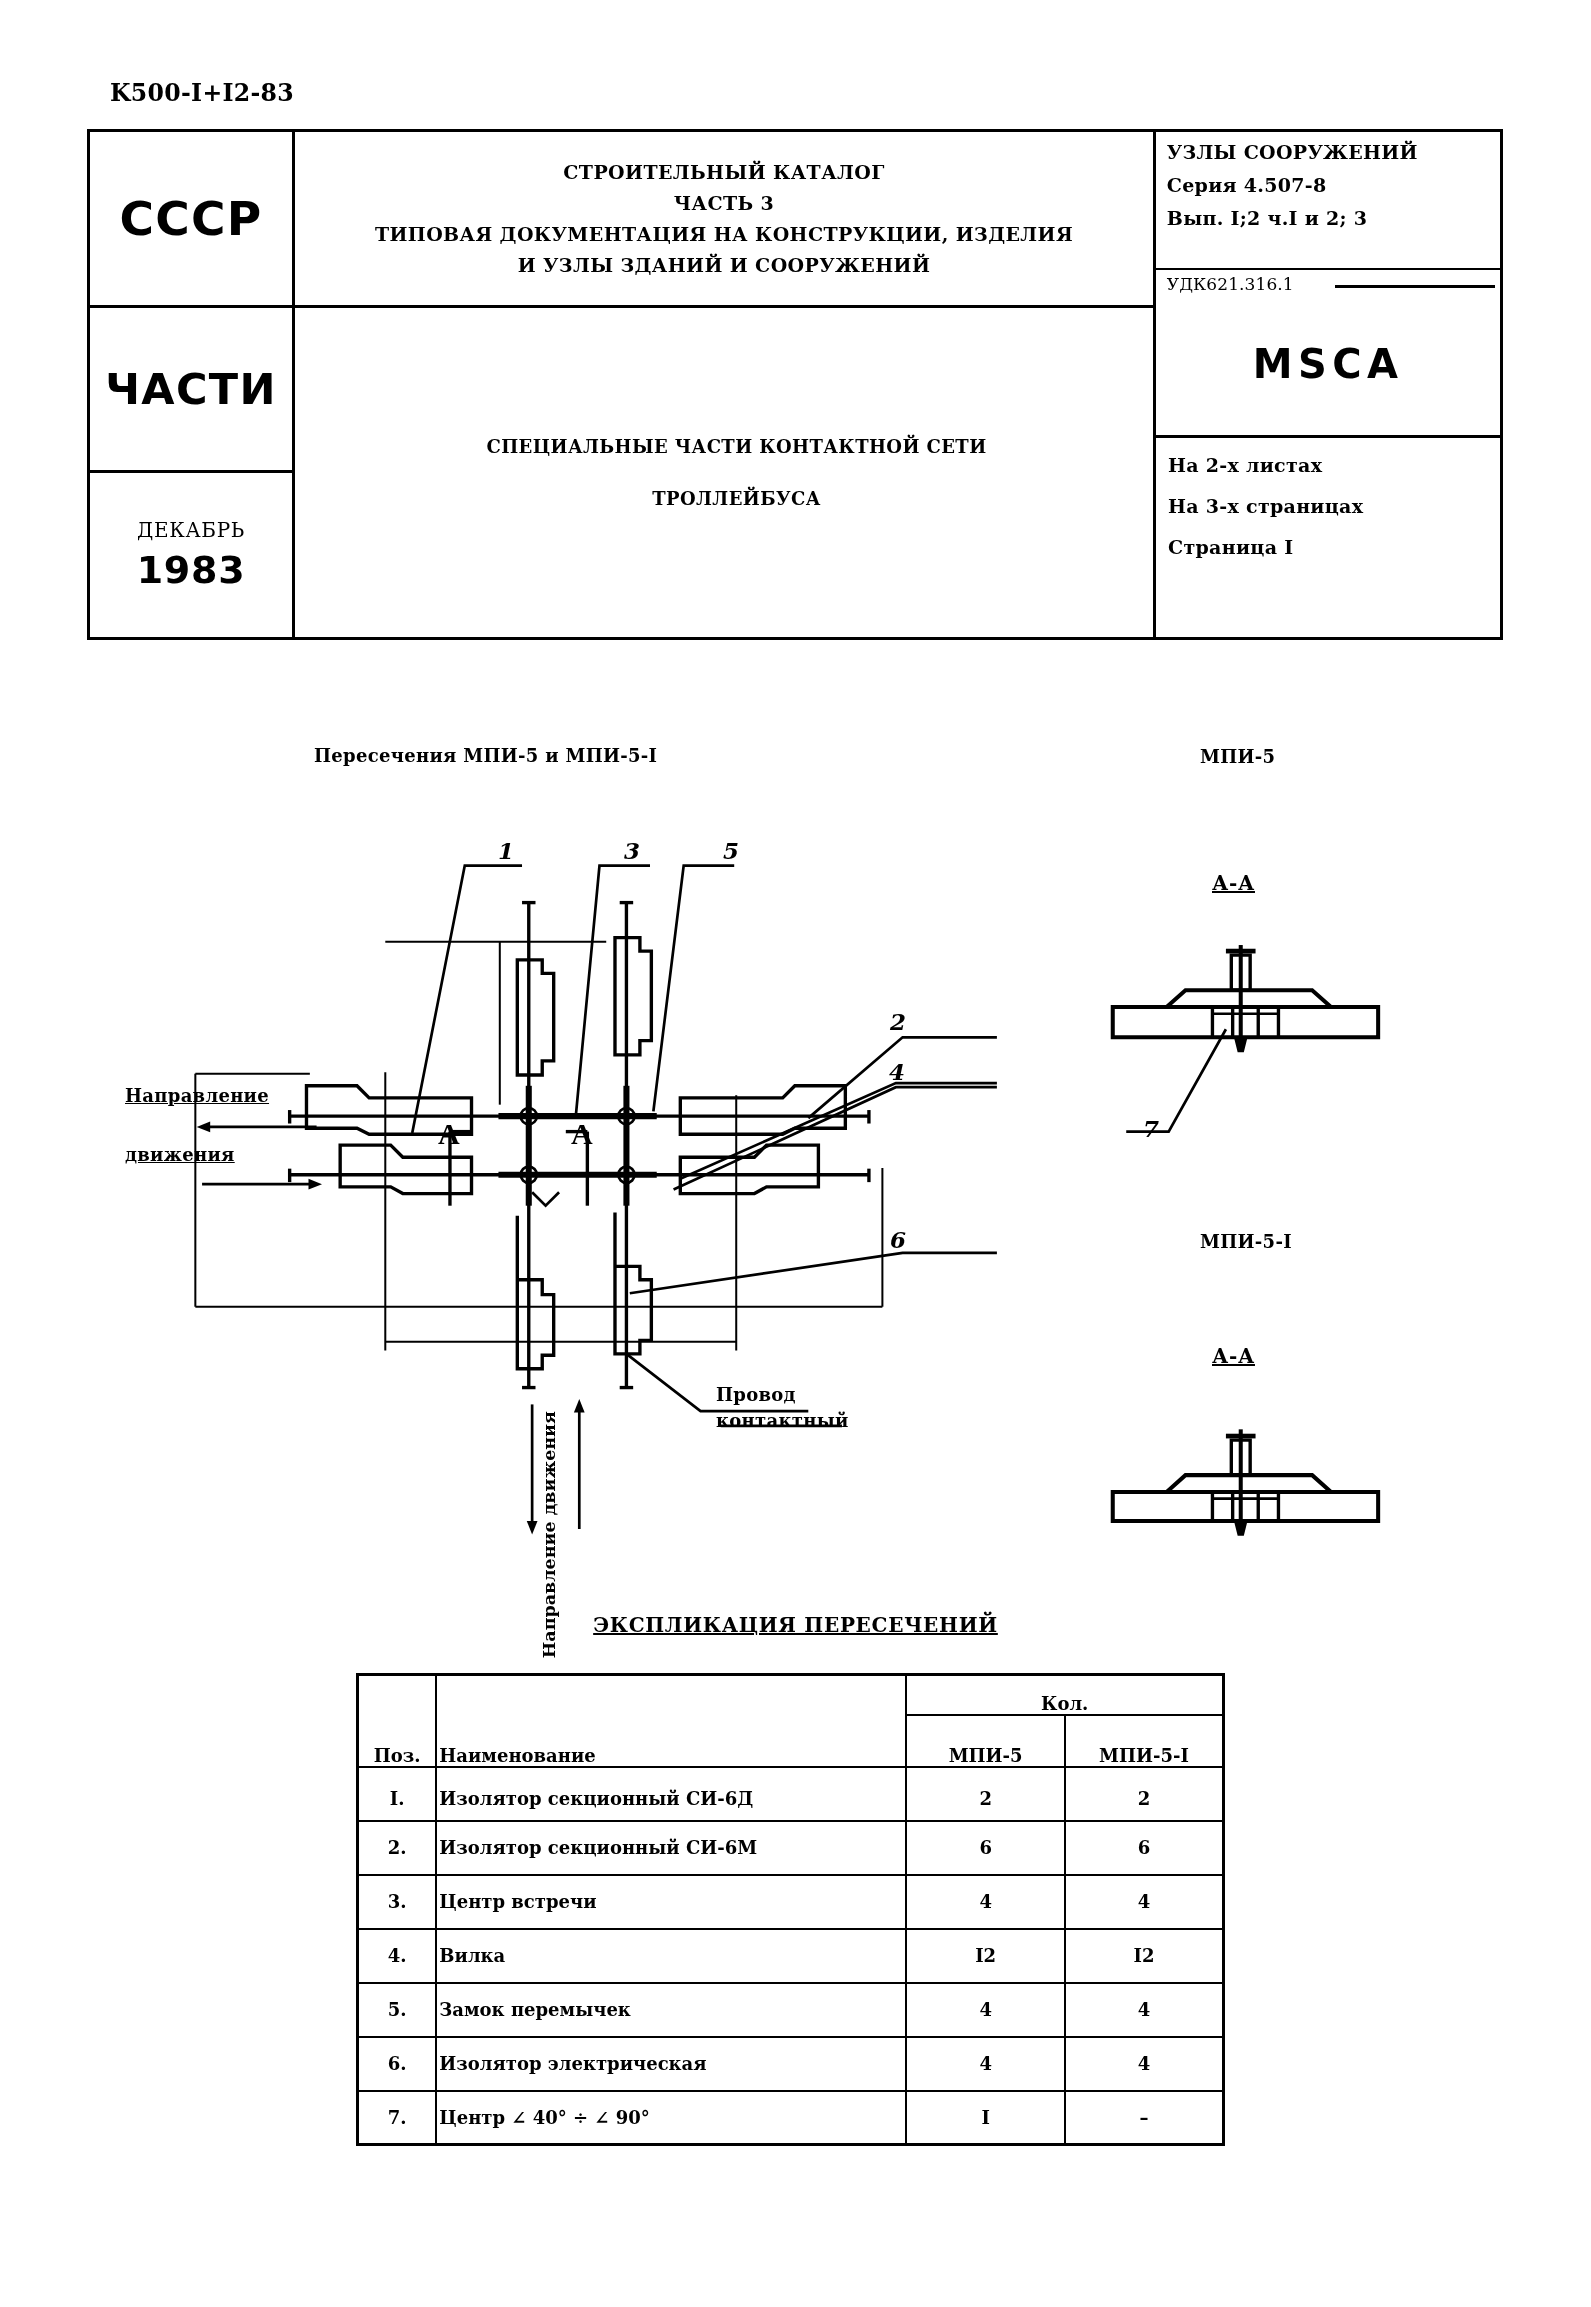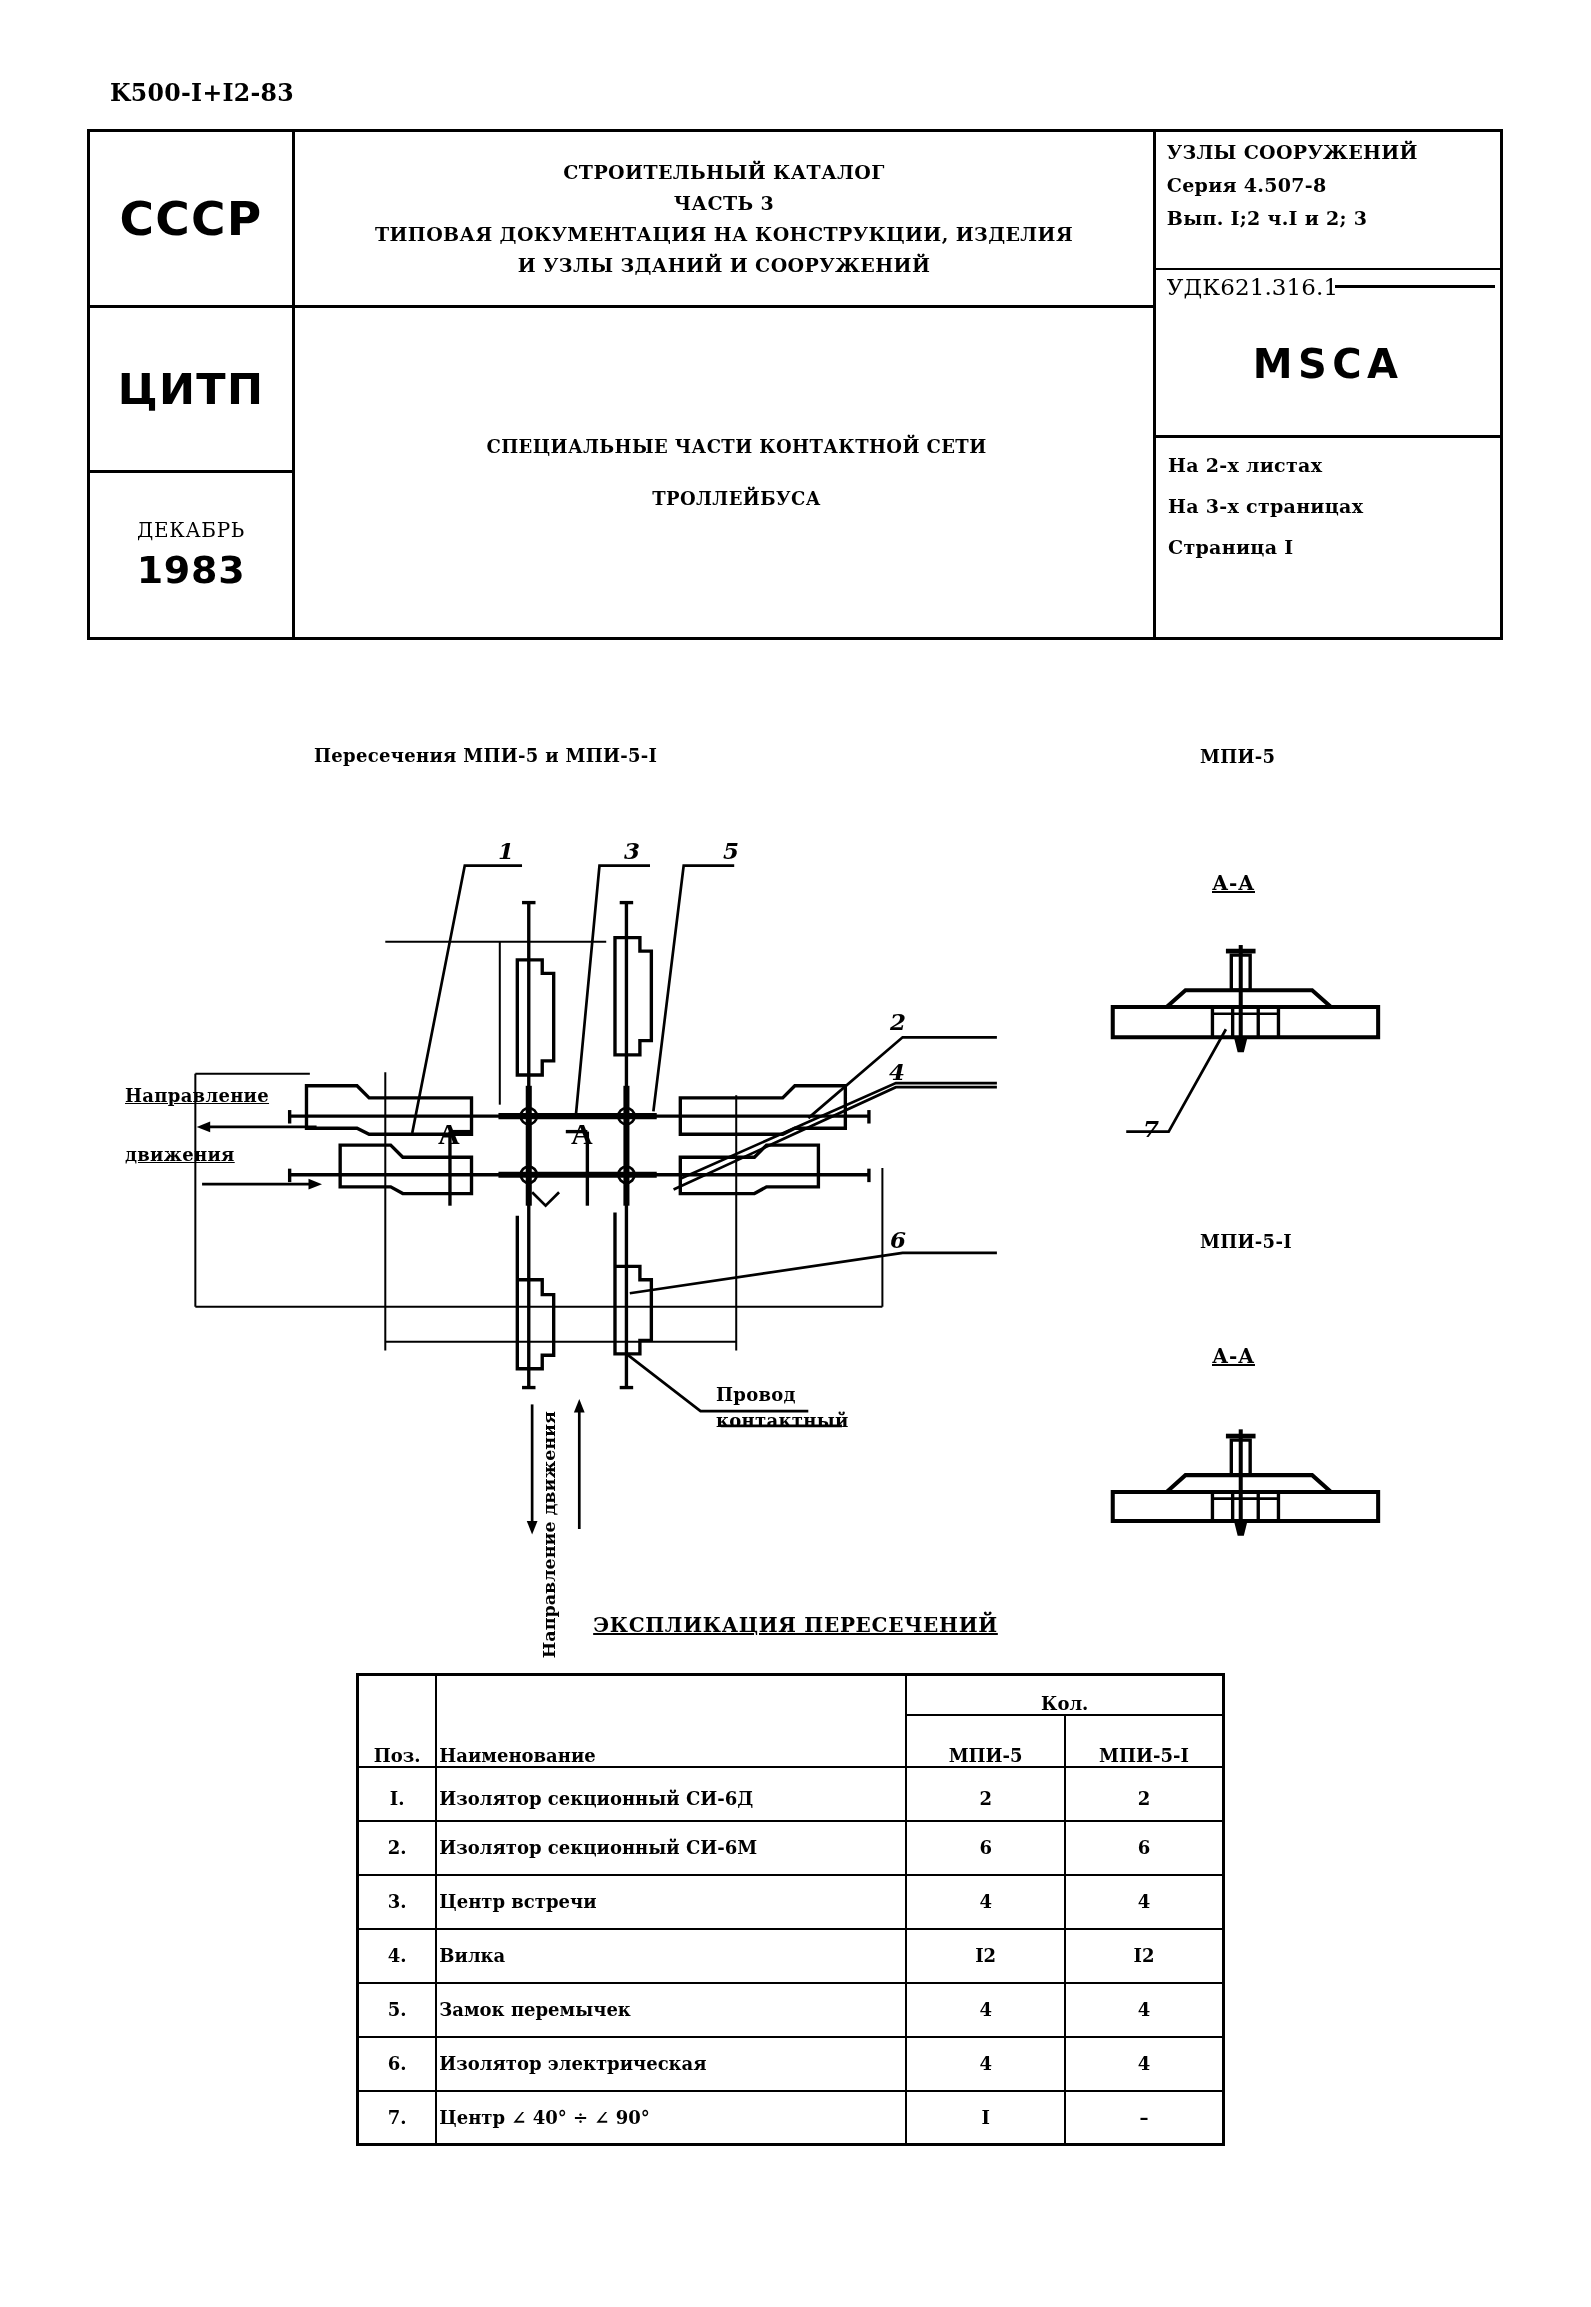--- a/index.html
+++ b/index.html
@@ -91,21 +91,21 @@
     font-weight:bold; font-size:19px; letter-spacing:0.3px;
     white-space:nowrap;
   }
   .cell-udk {
     height:168px; border-bottom:3.4px solid #000;
     position:relative;
   }
   #udk-text {
     position:absolute; left:10.8px; top:4px;
     font-family:"DejaVu Serif", serif;
-    font-size:23px; letter-spacing:0.1px;
+    font-size:17px; letter-spacing:0.1px;
   }
   #udk-rule {
     position:absolute; left:179px; top:15px; right:5.4px; height:2.7px; background:#000;
   }
   #msca {
     position:absolute; left:0; right:0; top:71px;
     text-align:center;
     font-family:"DejaVu Sans", sans-serif;
     font-weight:bold; font-size:40px; letter-spacing:5.4px;
   }
@@ -183,21 +183,21 @@
 
 <div id="doc-code">K500-I+I2-83</div>
 
 <div id="title-block">
 
   <div id="tb-left">
     <div class="cell-cccp">
       <span class="emblem">СССР</span>
     </div>
     <div class="cell-citp">
-      <span class="emblem-sm">ЦИТП</span>
+      <span class="emblem-sm">ЧАСТИ</span>
     </div>
     <div class="cell-date">
       <span class="date-month">ДЕКАБРЬ</span>
       <span class="date-year">1983</span>
     </div>
   </div>
 
   <div id="tb-mid">
     <div class="cell-cat">
       <div class="cat-line">СТРОИТЕЛЬНЫЙ КАТАЛОГ</div>

